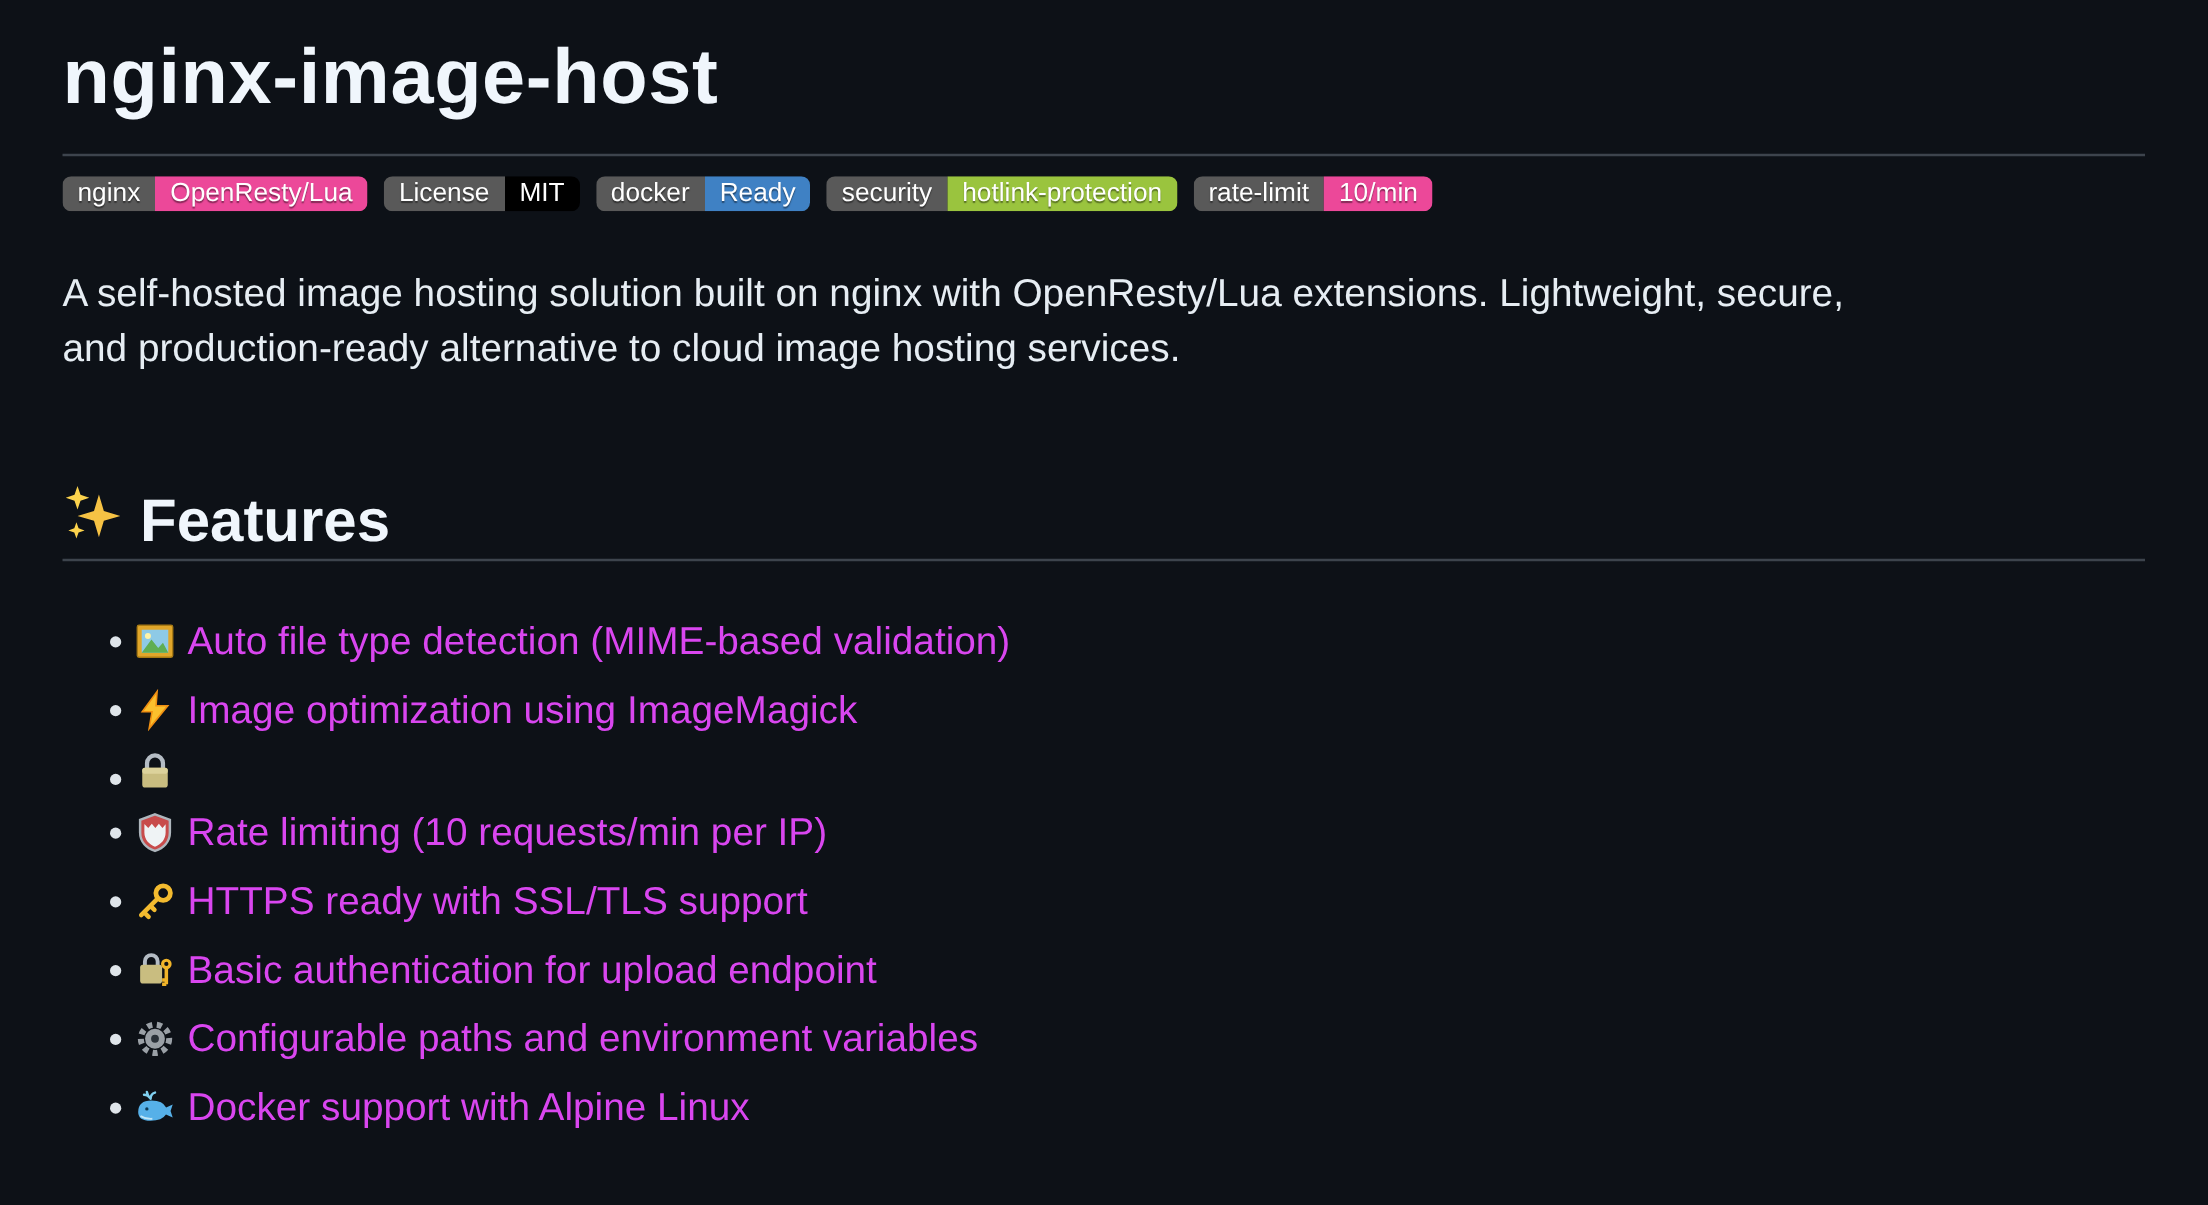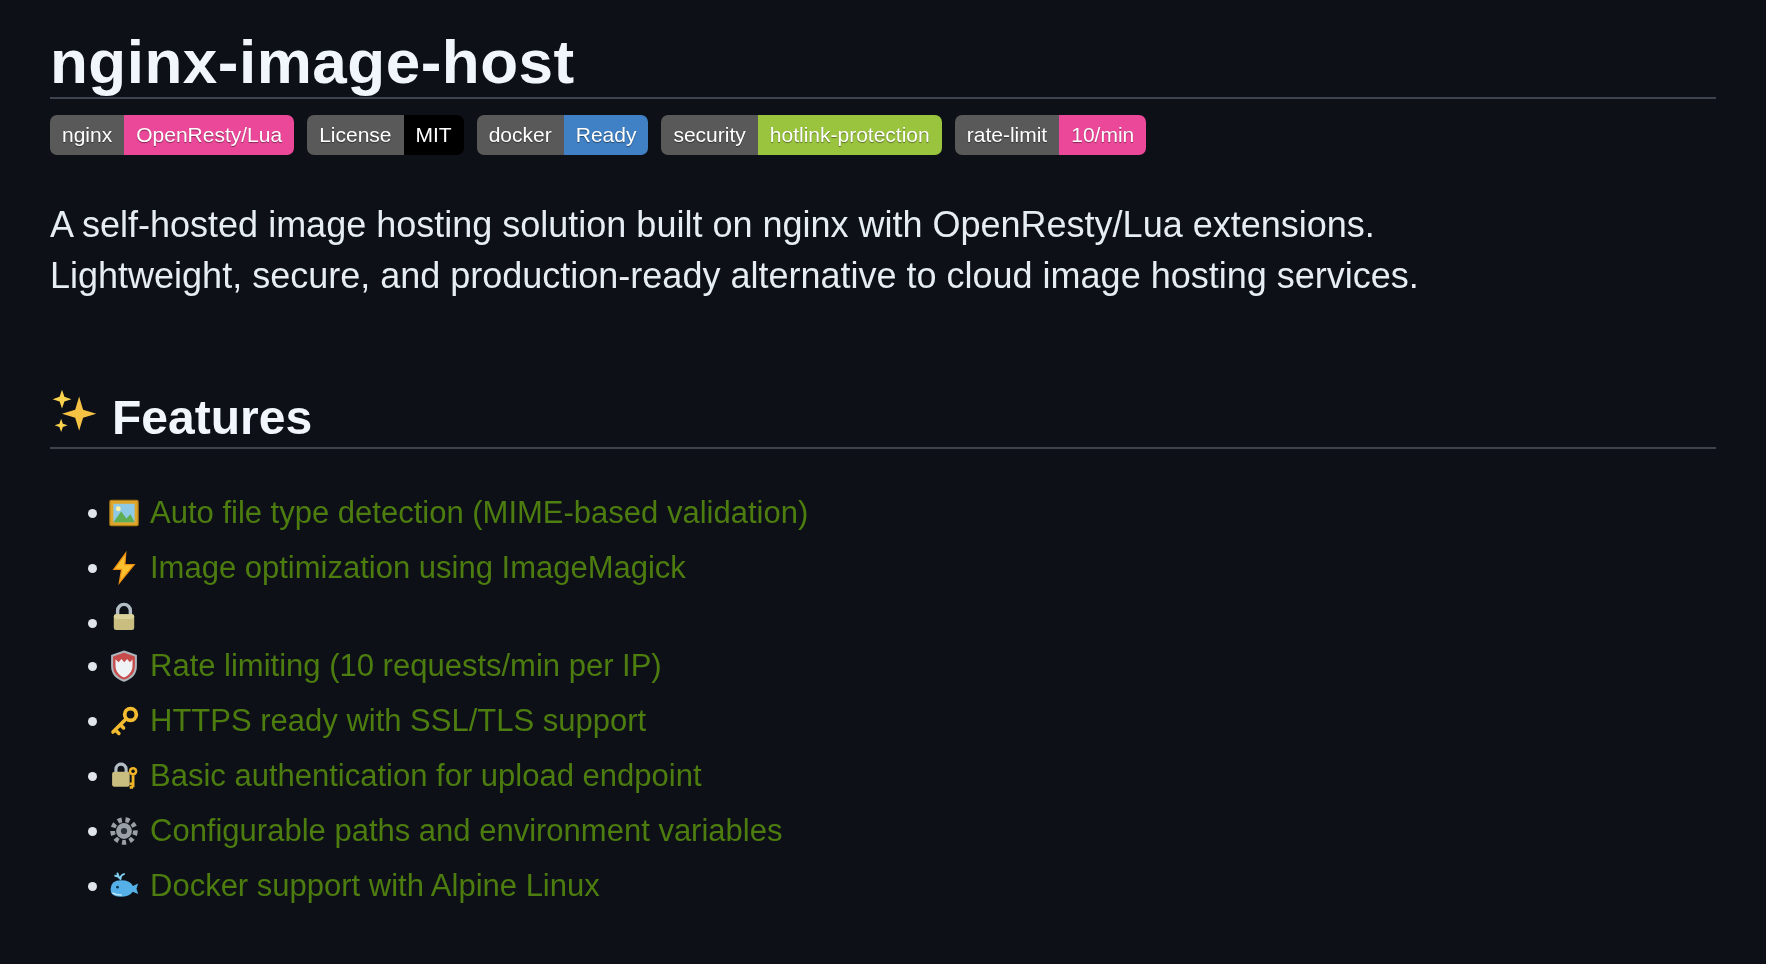--- a/index.html
+++ b/index.html
@@ -9,47 +9,48 @@
     color: #e6edf3;
     font-family: "Liberation Sans", "DejaVu Sans", sans-serif;
     padding: 26px 50px 0 50px;
   }
   h1 {
     color: #f0f6fc;
     font-size: 62px;
     font-weight: 700;
     line-height: 1.15;
     letter-spacing: 0.5px;
+    padding-bottom: 26px;
     border-bottom: 2px solid #3d444d;
   }
   .badges {
     margin-top: 16px;
     display: flex;
     gap: 13px;
     align-items: center;
   }
   .badge {
     display: inline-flex;
-    height: 40px;
+    height: 28px;
     border-radius: 7px;
     overflow: hidden;
     font-size: 21px;
     color: #ffffff;
     text-shadow: 0 1px 1px rgba(0,0,0,0.45);
     cursor: pointer;
   }
   .badge .seg {
     display: flex;
     align-items: center;
     padding: 0 12px;
     line-height: 36px;
   }
   .description {
     margin-top: 44px;
-    font-size: 36px;
+    font-size: 31px;
     line-height: 1.42;
     max-width: 1480px;
     color: #e6edf3;
   }
   h2.features-heading {
     margin-top: 86px;
     display: flex;
     align-items: center;
     gap: 14px;
     color: #f0f6fc;
@@ -65,21 +66,21 @@
     padding-left: 57px;
   }
   ul.features-list li {
     position: relative;
     display: flex;
     align-items: center;
     gap: 9px;
     font-size: 31px;
     line-height: 46px;
     margin-bottom: 9px;
-    color: #4d7c0f;
+    color: #d946ef;
   }
   ul.features-list li::before {
     content: "";
     position: absolute;
     left: -19px;
     top: 19px;
     width: 9px;
     height: 9px;
     border-radius: 50%;
     background: #dfe5ea;

